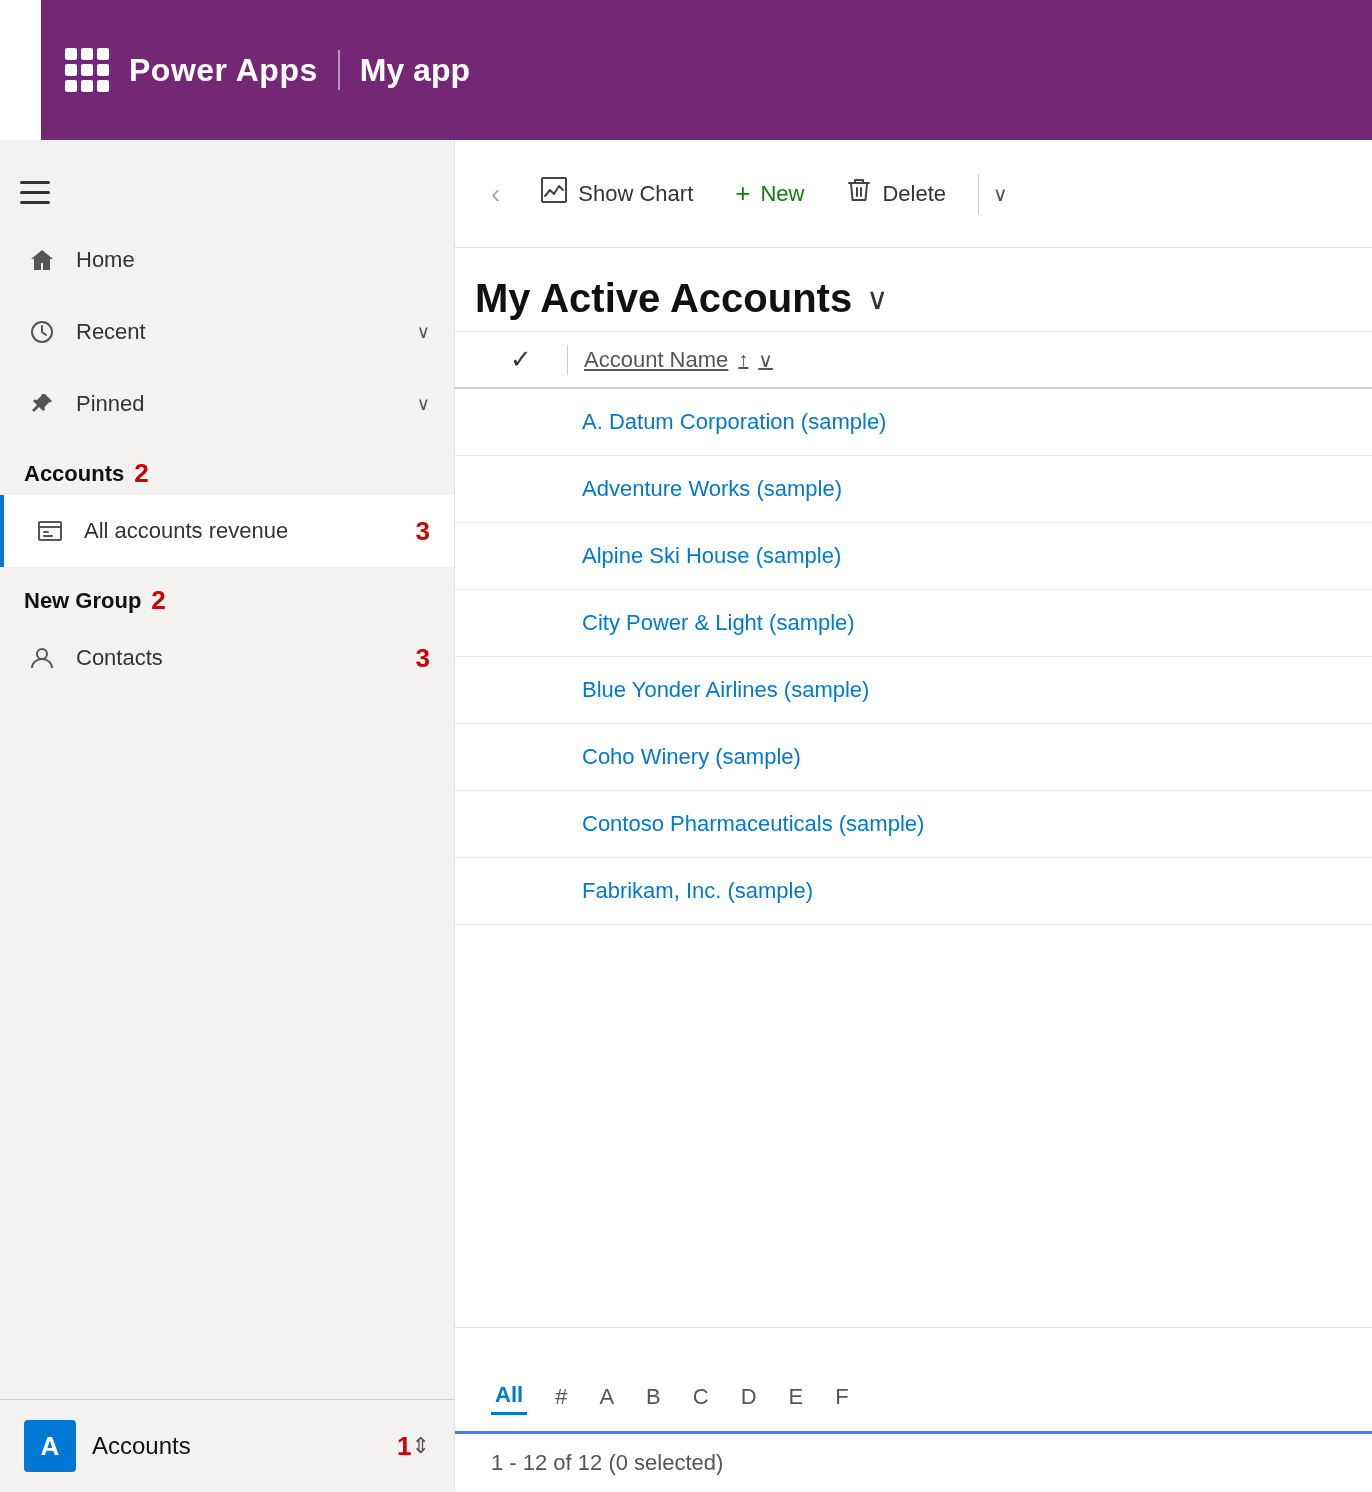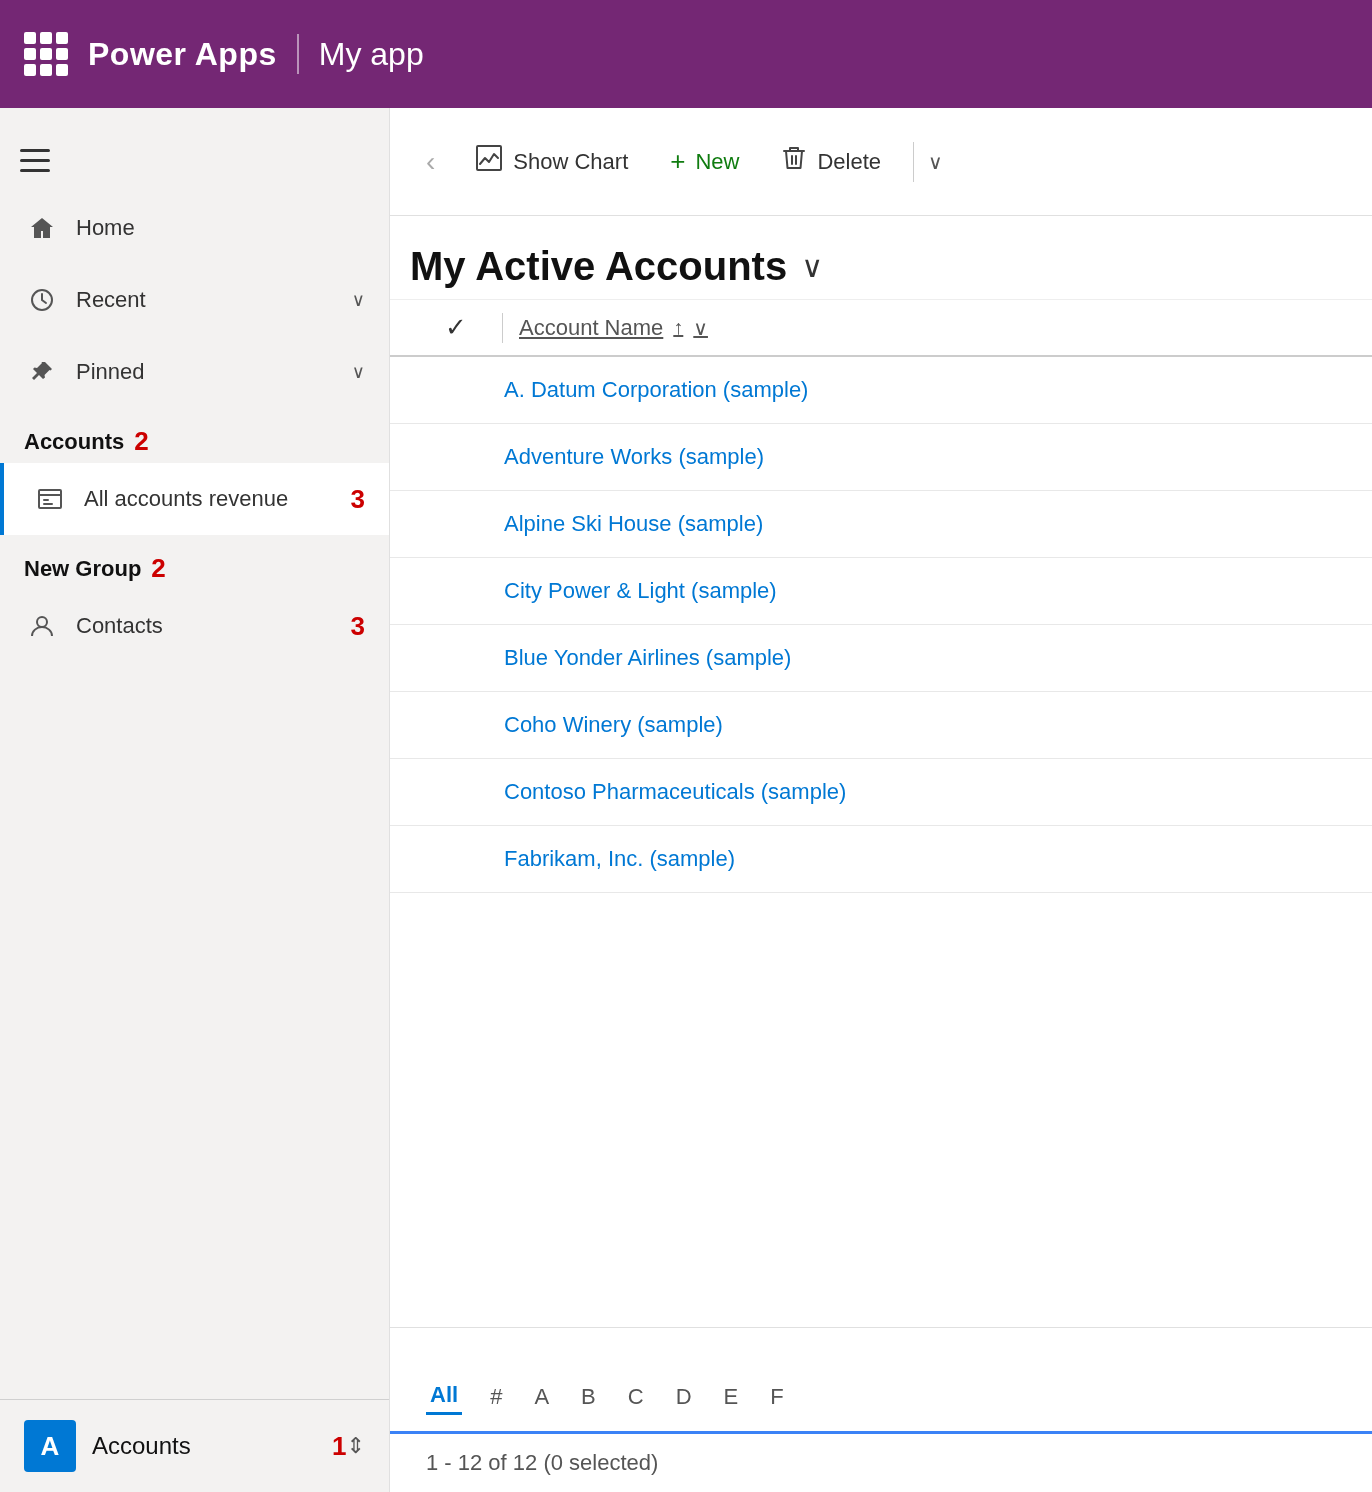--- a/index.html
+++ b/index.html
@@ -1,25 +1,26 @@
 <!DOCTYPE html>
 <html><head>
   <meta charset="utf-8">
   <style>
     * { box-sizing: border-box; margin: 0; padding: 0; }
     body { font-family: 'Segoe UI', Arial, sans-serif; width: 1372px; height: 1492px; overflow: hidden; display: flex; flex-direction: column; }
 
     
     .top-bar {
       background-color: #742774;
-      height: 108px;
+      height: 140px;
       display: flex;
       align-items: center;
       padding: 0 24px;
       flex-shrink: 0;
+      margin-left: 41px;
     }
     .waffle-icon {
       width: 44px; height: 44px;
       display: grid;
       grid-template-columns: repeat(3, 12px);
       grid-template-rows: repeat(3, 12px);
       gap: 4px;
       margin-right: 20px;
     }
     .waffle-dot {
@@ -33,34 +34,34 @@
       letter-spacing: 0.5px;
     }
     .top-bar-divider {
       width: 2px; height: 40px;
       background: rgba(255,255,255,0.5);
       margin: 0 20px;
     }
     .app-name-custom {
       color: white;
       font-size: 32px;
-      font-weight: 400;
+      font-weight: 700;
     }
 
     
     .main-area {
       display: flex;
       flex: 1;
       overflow: hidden;
       background: #f3f2f1;
     }
 
     
     .sidebar {
-      width: 390px;
+      width: 455px;
       background: #f3f2f1;
       display: flex;
       flex-direction: column;
       border-right: 1px solid #e0e0e0;
       flex-shrink: 0;
     }
 
     .sidebar-top {
       padding: 30px 20px 10px 20px;
     }
@@ -255,21 +256,21 @@
     .sort-arrows { font-size: 20px; color: #555; }
 
     
     .list-rows {
       flex: 1;
       overflow-y: auto;
     }
     .list-row {
       display: flex;
       align-items: center;
-      padding: 20px 38px;
+      padding: 20px 51px;
       border-bottom: 1px solid #e8e8e8;
       cursor: pointer;
     }
     .row-check { width: 60px; flex-shrink: 0; }
     .row-name {
       font-size: 22px;
       color: #0078d4;
       padding-left: 16px;
     }
 

